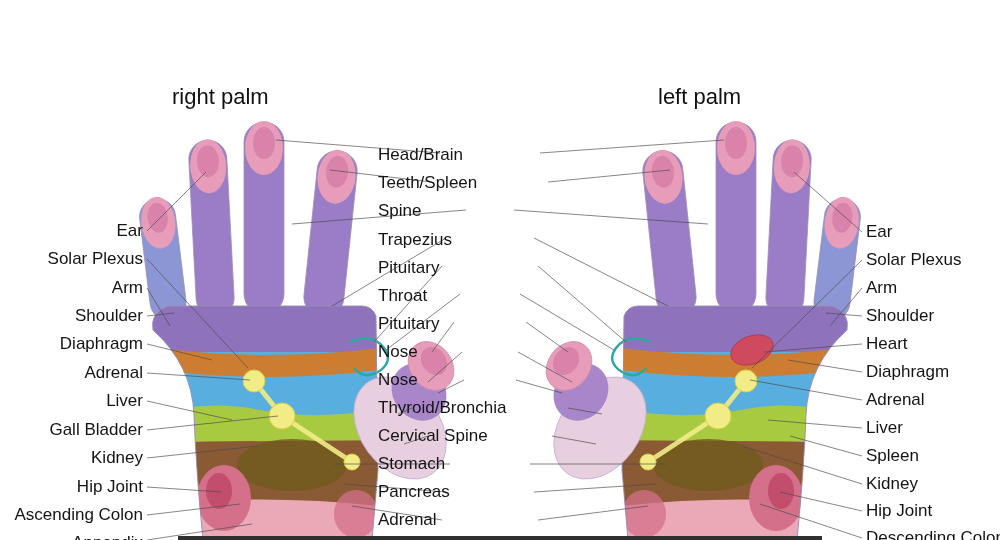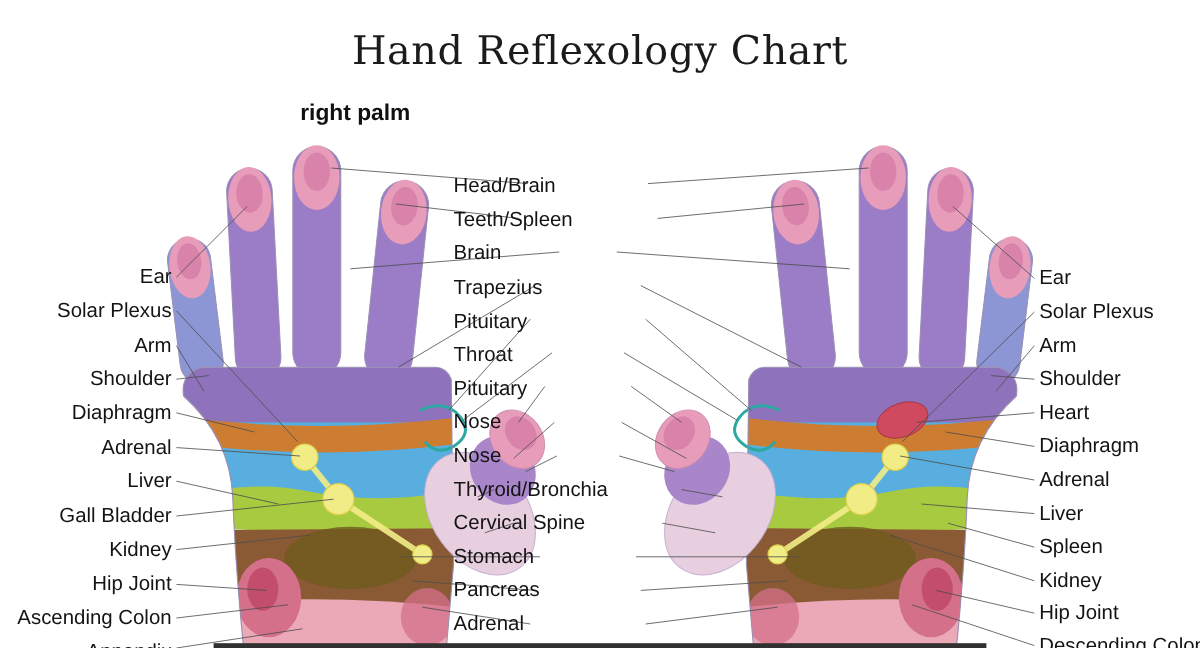--- a/index.html
+++ b/index.html
@@ -7,22 +7,22 @@
     position:relative;width:1000px;height:540px;overflow:hidden;background:#ffffff;
     font-family:"Liberation Sans","DejaVu Sans",sans-serif;
   }
   .art{position:absolute;left:0;top:0;}
   .title{
     position:absolute;top:22px;left:0;width:100%;text-align:center;
     font-family:"DejaVu Serif","Liberation Serif",serif;
     font-size:33px;color:#1b1b1b;letter-spacing:.5px;
   }
   .palm-head{
-    position:absolute;width:170px;text-align:right;
-    font-weight:bold;font-size:19px;color:#111;
+    position:absolute;width:170px;text-align:left;
+    font-weight:normal;font-size:22px;color:#111;
   }
   .lbl{
     position:absolute;font-size:17px;line-height:20px;color:#141414;white-space:nowrap;
   }
   .lbl-l{right:857px;text-align:right;}
   .lbl-c{left:378px;width:224px;text-align:left;}
   .lbl-r{left:866px;}
 </style>
 </head>
 <body>
@@ -154,42 +154,42 @@
         <line x1="534" y1="492" x2="656" y2="484"></line>
       <line x1="442" y1="520" x2="352" y2="506"></line>
         <line x1="538" y1="520" x2="648" y2="506"></line>
     </g>
 
     <rect x="178" y="536" width="644" height="4" fill="#303030"></rect>
     <polygon points="0,510 80,540 0,540" fill="#ffffff"></polygon>
     <polygon points="1000,505 915,540 1000,540" fill="#ffffff"></polygon>
   </svg>
 
-  <div class="title">Hand Reflexology Chart</div>
   <div class="palm-head" style="top:84px;left:172px">right palm</div>
+  <div class="palm-head" style="top:84px;left:658px">left palm</div>
 
   <div>
     <div class="lbl lbl-l" style="top:221px">Ear</div>
     <div class="lbl lbl-l" style="top:249px">Solar Plexus</div>
     <div class="lbl lbl-l" style="top:278px">Arm</div>
     <div class="lbl lbl-l" style="top:306px">Shoulder</div>
     <div class="lbl lbl-l" style="top:334px">Diaphragm</div>
     <div class="lbl lbl-l" style="top:363px">Adrenal</div>
     <div class="lbl lbl-l" style="top:391px">Liver</div>
     <div class="lbl lbl-l" style="top:420px">Gall Bladder</div>
     <div class="lbl lbl-l" style="top:448px">Kidney</div>
     <div class="lbl lbl-l" style="top:477px">Hip Joint</div>
     <div class="lbl lbl-l" style="top:505px">Ascending Colon</div>
     <div class="lbl lbl-l" style="top:533px">Appendix</div>
   </div>
 
   <div>
     <div class="lbl lbl-c" style="top:145px">Head/Brain</div>
     <div class="lbl lbl-c" style="top:173px">Teeth/Spleen</div>
-    <div class="lbl lbl-c" style="top:201px">Brain</div>
+    <div class="lbl lbl-c" style="top:201px">Spine</div>
     <div class="lbl lbl-c" style="top:230px">Trapezius</div>
     <div class="lbl lbl-c" style="top:258px">Pituitary</div>
     <div class="lbl lbl-c" style="top:286px">Throat</div>
     <div class="lbl lbl-c" style="top:314px">Pituitary</div>
     <div class="lbl lbl-c" style="top:342px">Nose</div>
     <div class="lbl lbl-c" style="top:370px">Nose</div>
     <div class="lbl lbl-c" style="top:398px">Thyroid/Bronchia</div>
     <div class="lbl lbl-c" style="top:426px">Cervical Spine</div>
     <div class="lbl lbl-c" style="top:454px">Stomach</div>
     <div class="lbl lbl-c" style="top:482px">Pancreas</div>

